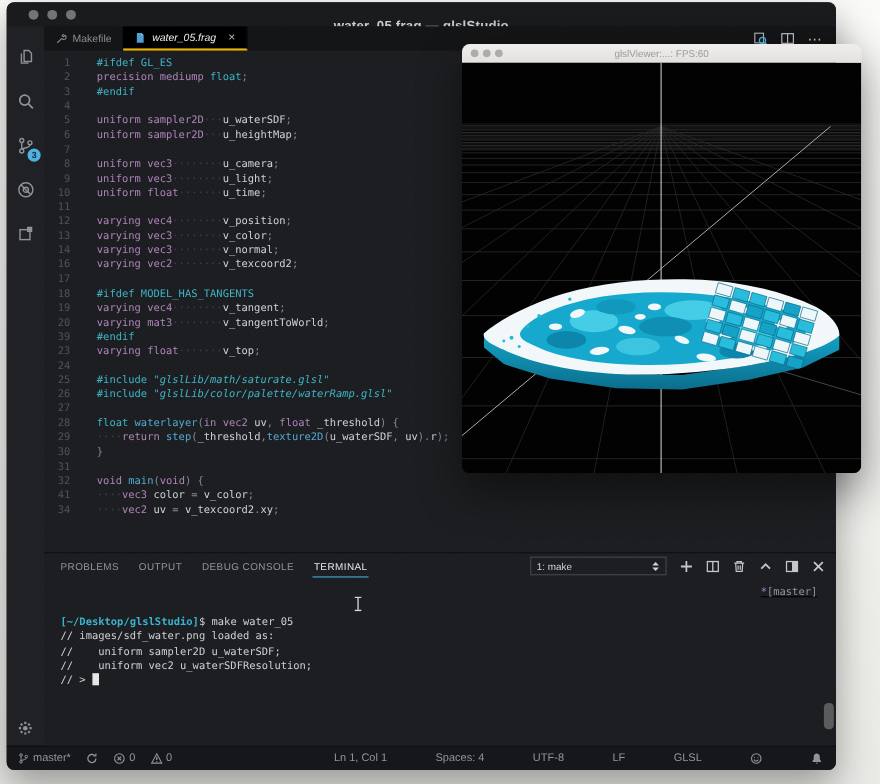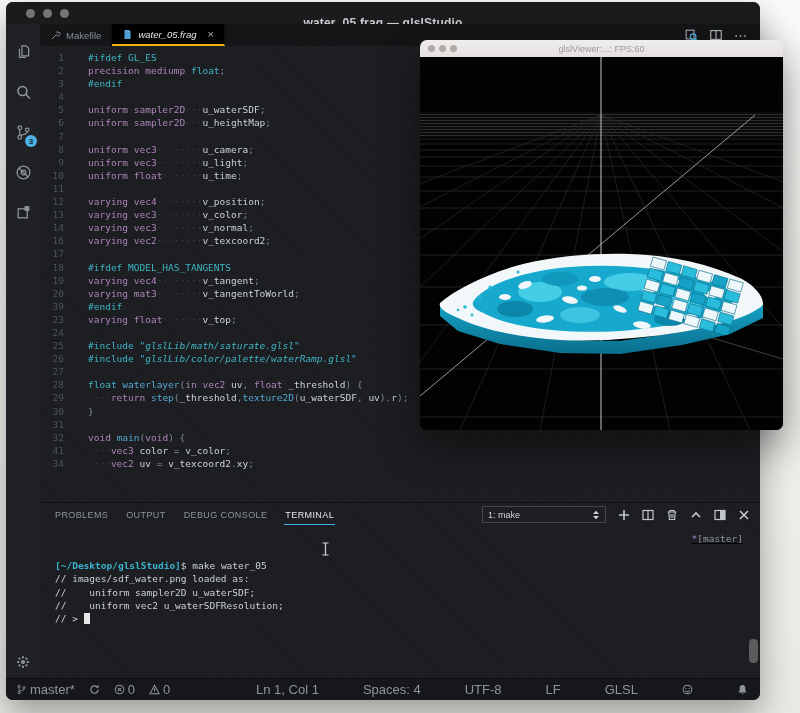--- a/index.html
+++ b/index.html
@@ -65,21 +65,21 @@
   .terminal { flex:1; position:relative; font-family:"DejaVu Sans Mono", monospace; font-size:9.5px; line-height:13.2px; padding:6px 0 0 15px; white-space:pre; }
   .tok-tp { color:#3bb3cf; font-weight:bold; }
   .tok-tw { color:#ccd0d4; }
   .cursor-block { display:inline-block; width:6.5px; height:11px; background:#e6e8e8; vertical-align:-2px; }
   .git-deco { position:absolute; top:5px; right:17px;text-decoration:underline; }
   .git-deco .star { color:#b08ad0; }
   .git-deco .branch { color:#8f959c; }
   .term-scrollthumb { position:absolute; right:2px; top:112px; width:9px; height:24px; background:#8e8e8e; opacity:.55; border-radius:4px; }
 
   
-  .statusbar { position:absolute; left:0; right:0; bottom:0; height:22px; background:#16171a; border-top:1px solid #0e0f11; display:flex; align-items:center; font-size:13px; color:#8f959c; padding:0 12px 0 10px; }
+  .statusbar { position:absolute; left:0; right:0; bottom:0; height:22px; background:#16171a; border-top:1px solid #0e0f11; display:flex; align-items:center; font-size:10px; color:#8f959c; padding:0 12px 0 10px; }
   .sb-group { display:flex; align-items:center; gap:14px; }
   .sb-item { display:flex; align-items:center; gap:3px; }
   .sb-item svg { width:11px; height:11px; }
   .sb-right { margin-left:auto;gap:44px; }
 
   
   .viewer-window { position:absolute; left:420px; top:40px; width:363px; height:390px; border-radius:7px; overflow:hidden; box-shadow:0 16px 40px rgba(0,0,0,.45); z-index:5; }
   .viewer-titlebar { position:relative; height:17px; background:linear-gradient(180deg,#f0eeed,#e3e0df); display:flex; align-items:center; justify-content:center; }
   .viewer-traffic { position:absolute; left:8px; top:5px; display:flex; gap:4px; }
   .viewer-traffic span { width:7px; height:7px; border-radius:50%; background:#aeaba8; display:block; }

